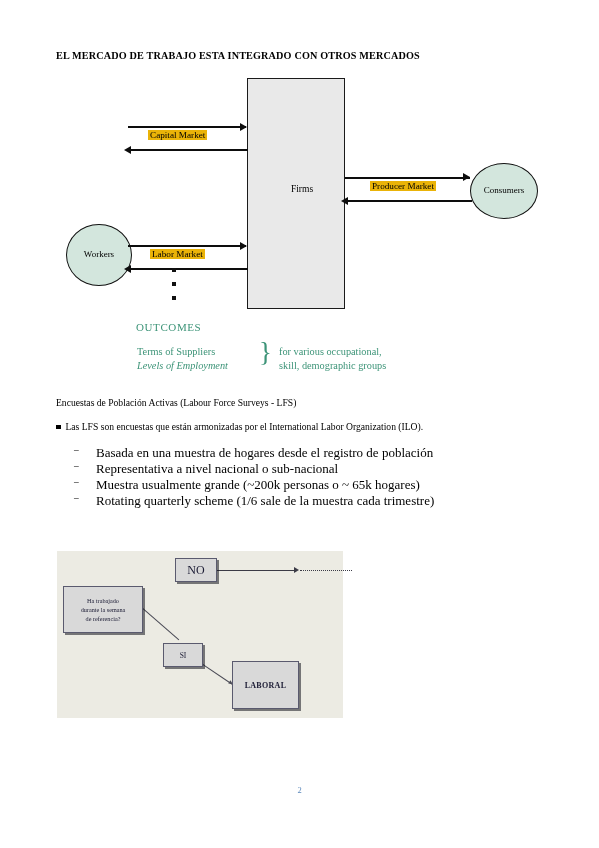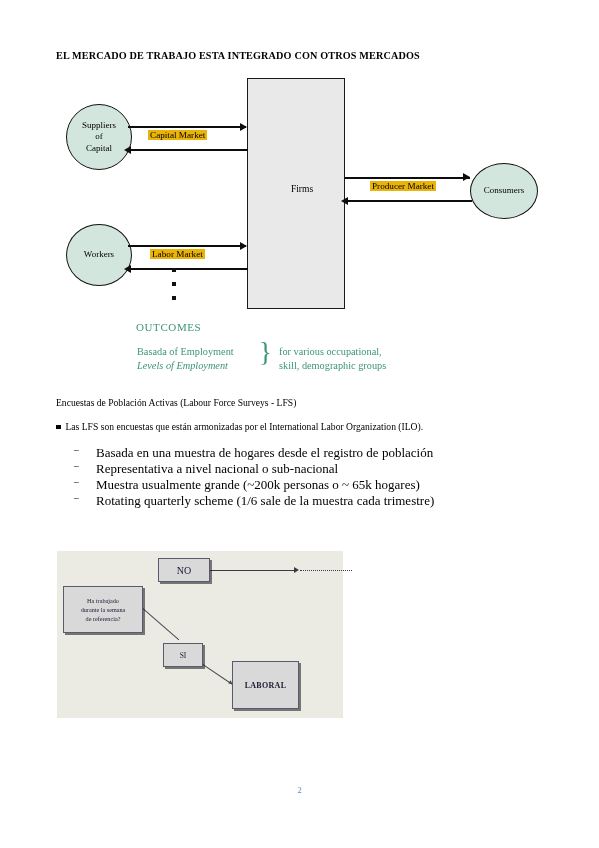--- a/index.html
+++ b/index.html
@@ -103,21 +103,21 @@
     position:absolute;background:#d9d9d9;
     border:1px solid #5a5a6e;box-sizing:border-box;
     box-shadow:2px 2px 0 rgba(20,20,30,.55);
     display:flex;align-items:center;justify-content:center;text-align:center;
     font-family:"Liberation Serif",serif;color:#1a1a33;
   }
   #fb-pregunta{
     left:63px;top:586px;width:80px;height:47px;
     font-size:6.2px;line-height:9px;padding:2px;
   }
-  #fb-no{left:158px;top:558px;width:52px;height:24px;font-size:10px;}
+  #fb-no{left:175px;top:558px;width:42px;height:24px;font-size:12px;}
   #fb-si{left:163px;top:643px;width:40px;height:24px;font-size:7.5px;}
   #fb-empleado{
     left:232px;top:661px;width:67px;height:48px;
     font-size:8px;font-weight:bold;letter-spacing:.3px;
   }
   .flow-line{position:absolute;background:#4a4a55;transform-origin:0 0;height:1px;}
   .flow-dot{
     position:absolute;height:0;border-top:1px dotted #3b3b46;
   }
   .flow-solid{position:absolute;height:1px;background:#3b3b46;}
@@ -142,27 +142,20 @@
 
 <div class="page">
 
   <div class="h-main" id="title-1">EL MERCADO DE TRABAJO ESTA INTEGRADO CON OTROS MERCADOS</div>
 
   <div class="diagram">
 
     <div class="firms-box"></div>
     <div class="firms-label">Firms</div>
 
-    <div class="node-circle" id="node-suppliers">
-      <div>
-        <div>Suppliers</div>
-        <div>of</div>
-        <div>Capital</div>
-      </div>
-    </div>
 
     <div class="node-circle" id="node-workers">Workers</div>
 
     <div class="node-circle" id="node-consumers">Consumers</div>
 
     <div class="arrow-line" style="left:128px;top:54px;width:118px;"></div>
     <div class="arr-head right" style="left:240px;top:51px;"></div>
 
     <div class="arrow-line" style="left:130px;top:77px;width:118px;height:2.2px;"></div>
     <div class="arr-head left" style="left:124px;top:74px;"></div>
@@ -181,21 +174,21 @@
     <div class="arrow-line" style="left:347px;top:128px;width:125px;"></div>
     <div class="arr-head left" style="left:341px;top:125px;"></div>
     <div class="mkt-label" style="left:370px;top:109px;">Producer Market</div>
 
     <div class="dot-sq" style="left:172px;top:196px;"></div>
     <div class="dot-sq" style="left:172px;top:210px;"></div>
     <div class="dot-sq" style="left:172px;top:224px;"></div>
   </div>
 
   <div class="green" id="outcomes-title">OUTCOMES</div>
-  <div class="green" id="oc-l1">Basada of Employment</div>
+  <div class="green" id="oc-l1">Terms of Suppliers</div>
   <div class="green" id="oc-l2">Levels of Employment</div>
   <div class="green" id="oc-brace">}</div>
   <div class="green" id="oc-r1">for various occupational,</div>
   <div class="green" id="oc-r2">skill, demographic groups</div>
 
   <div class="body-line" id="lfs-intro">Encuestas de Población Activas (Labour Force Surveys - LFS)</div>
 
   <div class="body-line" id="lfs-bullet">
     <span class="sq-bullet"></span><span>Las LFS son encuestas que están armonizadas por el International Labor Organization (ILO).</span>
   </div>

